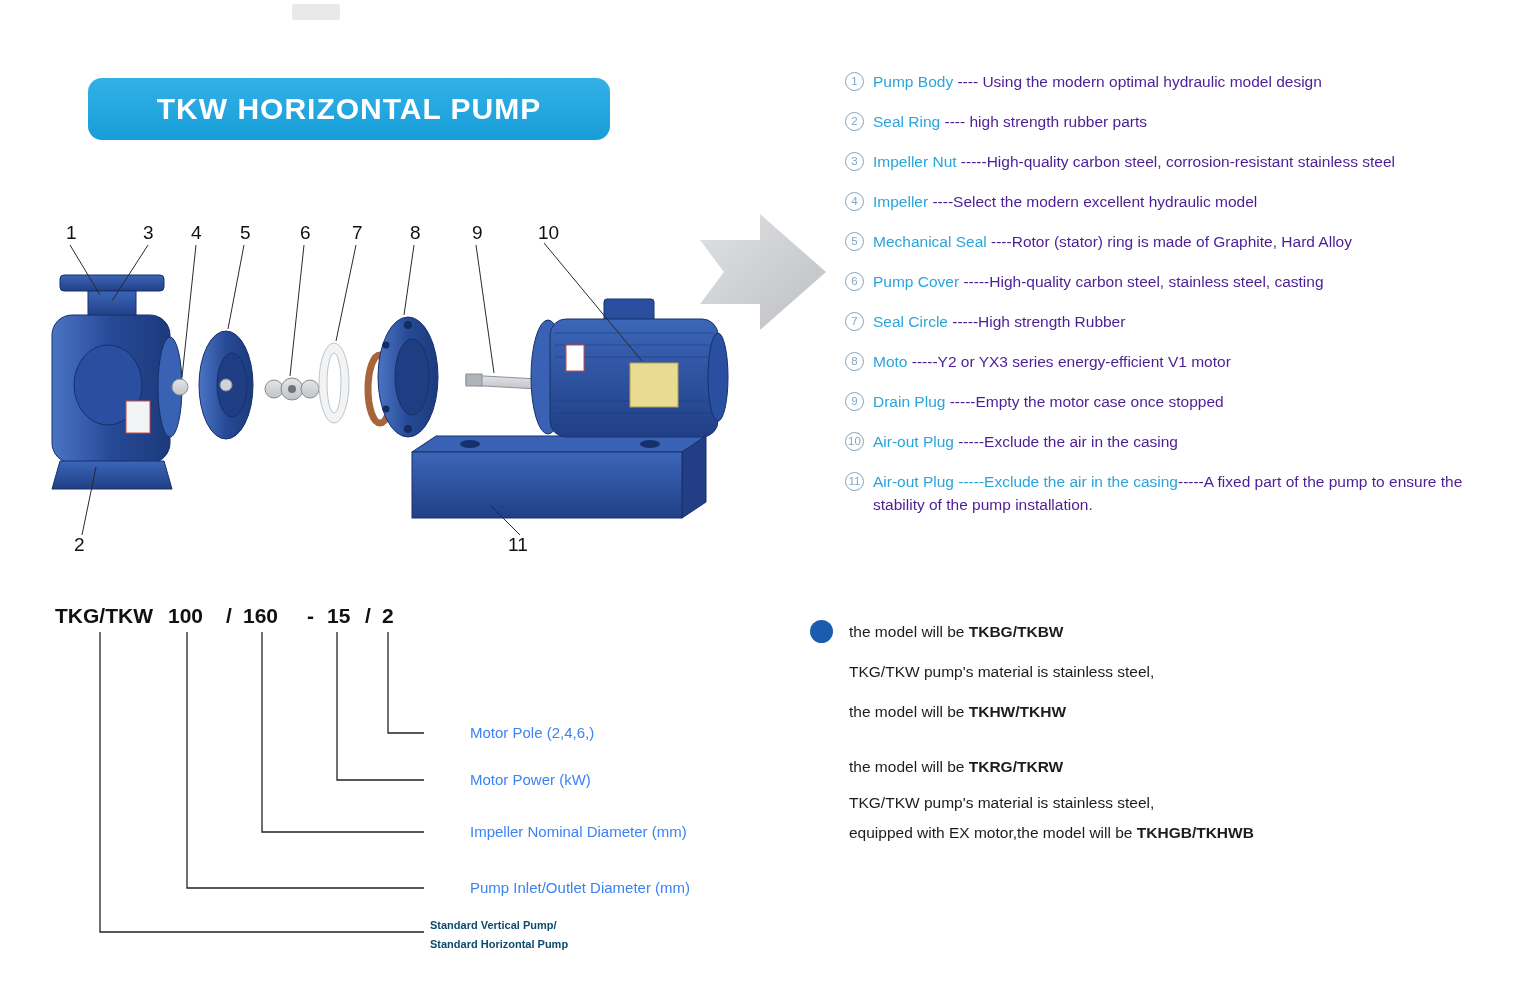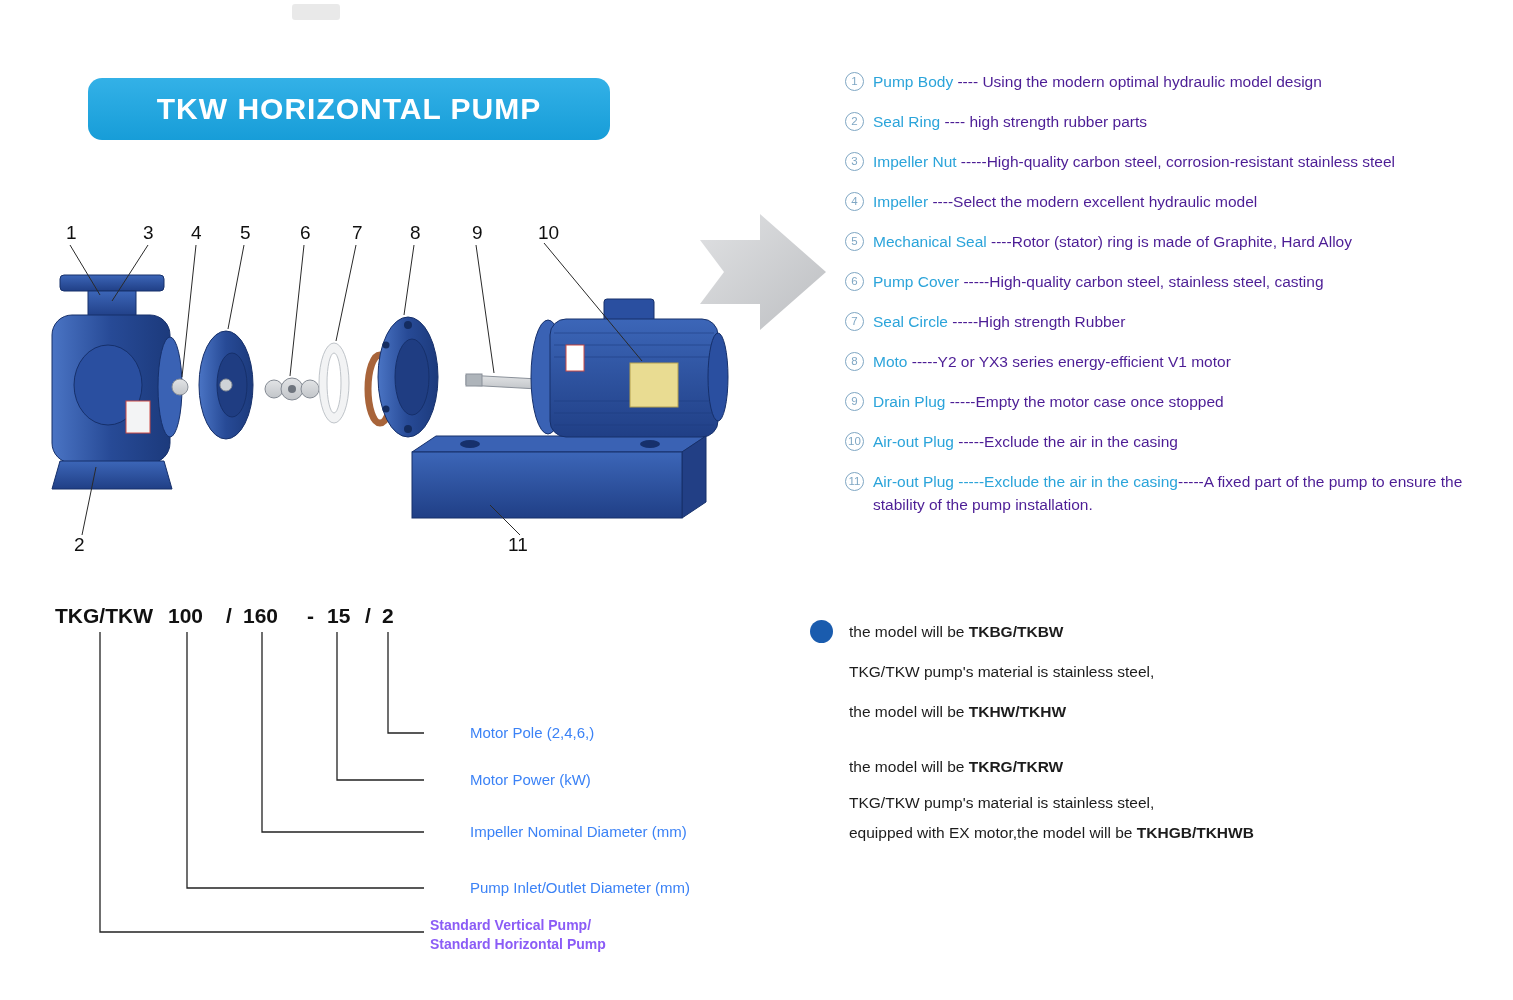--- a/index.html
+++ b/index.html
@@ -25,21 +25,21 @@
           color:#7fa7c4; font-size:11.5px; line-height:17px; text-align:center; margin:2px 9px 0 0; }
   .ptext { flex:1 1 auto; }
   .pname { color:#2ba4da;text-align:right; }
   .pdesc { color:#4c1d95; }
 
   .model-seg { position:absolute; top:604px; font-size:21px; font-weight:bold; color:#111; }
 
   .tree-svg { position:absolute; left:0; top:600px; }
   .tree-line { fill:none; stroke:#222; stroke-width:1.3; }
   .tree-label { position:absolute; left:430px; font-size:15px; font-weight:normal; color:#3b82f6;margin-left:40px; }
-  .tree-label-small { position:absolute; left:430px; top:916px; font-size:14px; font-weight:bold; line-height:19px; color:#8b5cf6; }
+  .tree-label-small { position:absolute; left:430px; top:916px; font-size:11px; font-weight:bold; line-height:19px; color:#0c4a6e; }
 
   .bullet { position:absolute; left:810px; top:620px; width:23px; height:23px; border-radius:50%; background:#1a5cae; }
   .notes { position:absolute; left:849px; top:620px; width:580px; font-size:15.5px; line-height:24px; color:#1c1c1c; }
   .note-line { margin-bottom:16px; }
   .note-line.m12 { margin-bottom:12px;margin-top:31px; }
   .note-line.m6 { margin-bottom:6px; }
   .code-bold { font-weight:bold; }
 </style>
 </head>
 <body>

